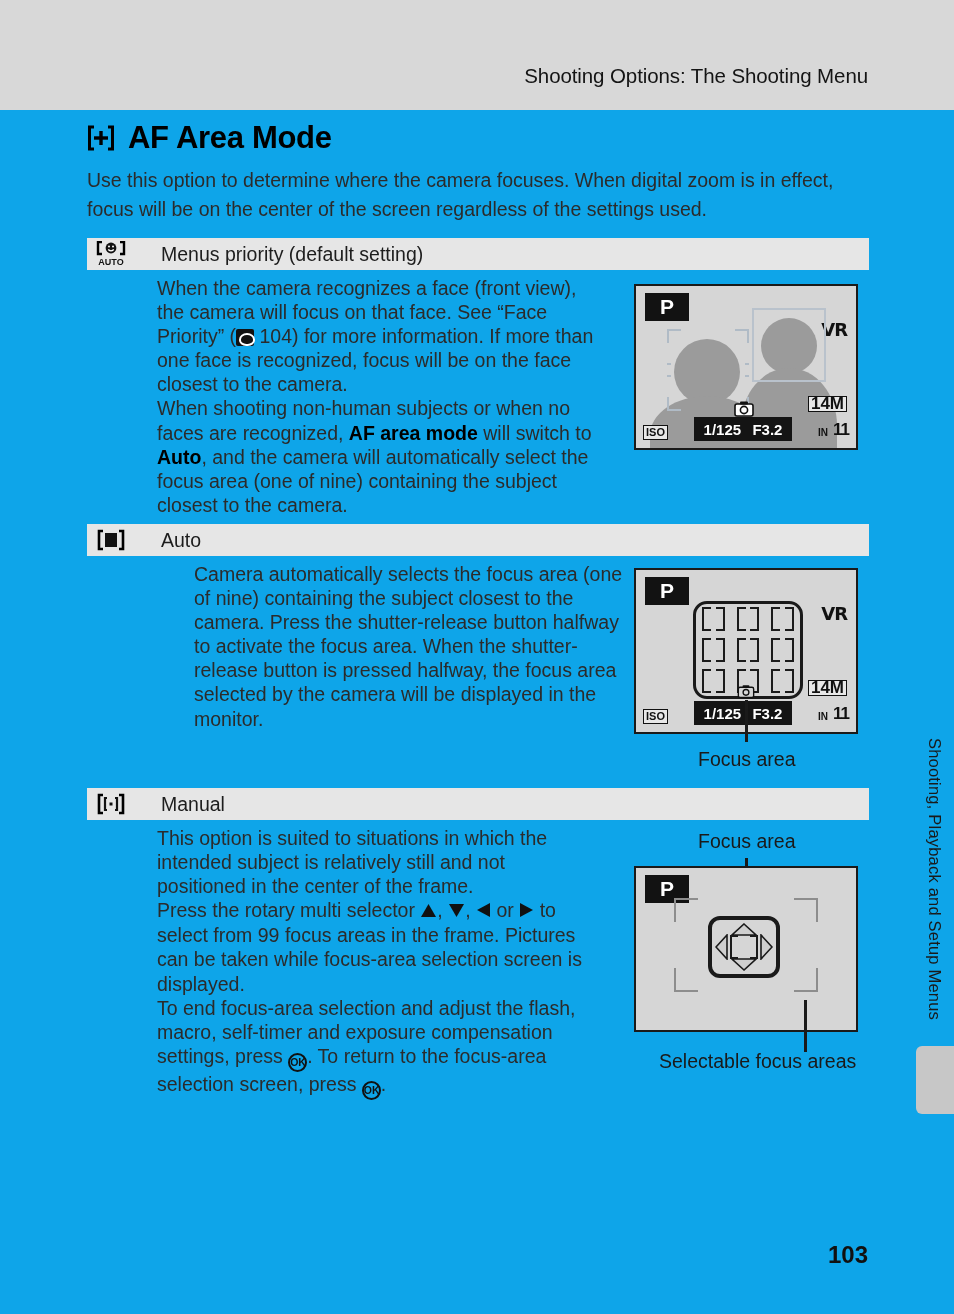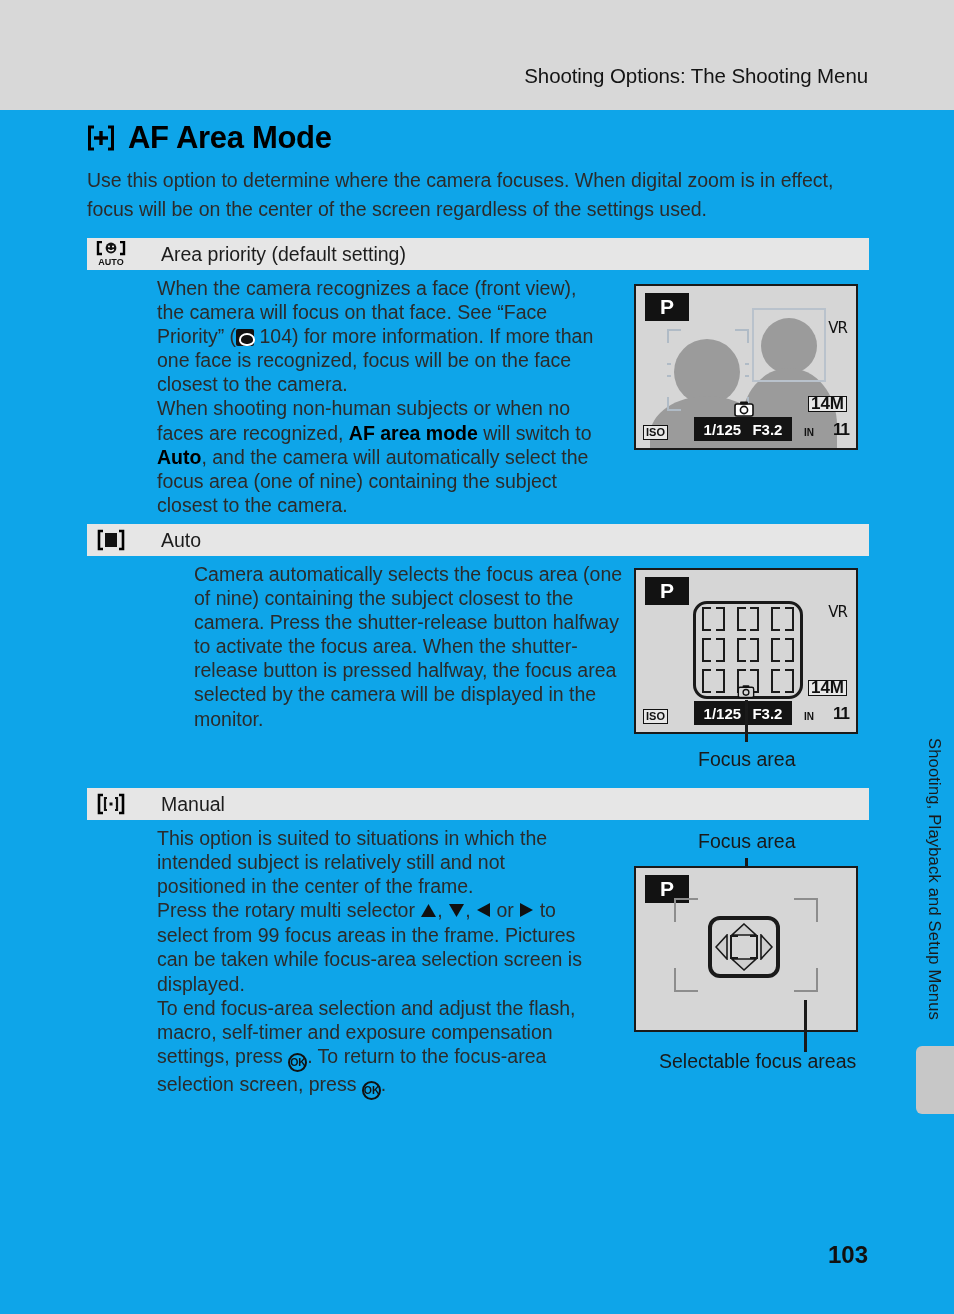--- a/index.html
+++ b/index.html
@@ -104,21 +104,21 @@
     background: #121212;
     color: #fff;
     font-size: 21px;
     font-weight: bold;
     display: flex; align-items: center; justify-content: center;
     letter-spacing: 0;
   }
   .lcd .vr {
     position: absolute;
     right: 9px; top: 33px;
-    font-size: 15px; font-weight: normal;
+    font-size: 18px; font-weight: bold;
     color: #111;
     font-family: "DejaVu Sans", sans-serif;
     letter-spacing: -1px;
   }
   .lcd .infobar {
     position: absolute;
     left: 58px; bottom: 7px;
     width: 98px; height: 24px;
     background: #141414;
     color: #fff;
@@ -149,21 +149,21 @@
   }
   .lcd .remaining {
     position: absolute;
     right: 7px; bottom: 8px;
     font-size: 17px; font-weight: bold;
     color: #111;
     letter-spacing: -1px;
   }
   .lcd .inmem {
     position: absolute;
-    right: 42px; bottom: 10px;
+    right: 28px; bottom: 10px;
     font-size: 10px; font-weight: bold;
     color: #111;
   }
 
   
   .person { position: absolute; }
   .person .head {
     position: absolute; border-radius: 50%;
     background: #9b9b9b;
   }
@@ -349,21 +349,21 @@
       <svg width="30" height="26" viewBox="0 0 30 26">
         <path d="M6 1 H2 V13 H6" stroke="#000" stroke-width="2.4" fill="none"></path>
         <path d="M24 1 H28 V13 H24" stroke="#000" stroke-width="2.4" fill="none"></path>
         <circle cx="15" cy="7" r="5.4" fill="#111"></circle>
         <circle cx="13" cy="5.4" r="1" fill="#fff"></circle>
         <circle cx="17" cy="5.4" r="1" fill="#fff"></circle>
         <path d="M12.2 8.6 Q15 11.2 17.8 8.6" stroke="#fff" stroke-width="1.3" fill="none"></path>
         <text x="15" y="24" font-size="9" font-family="Liberation Sans, sans-serif" font-weight="bold" fill="#111" text-anchor="middle">AUTO</text>
       </svg>
     </span>
-    <span class="ohlabel">Area priority (default setting)</span>
+    <span class="ohlabel">Menus priority (default setting)</span>
   </div>
 
   <div class="opt-body" style="top:276px; width:440px;">
     When the camera recognizes a face (front view), the camera will focus on that face. See “Face Priority” (<span class="ref-glyph"></span> 104) for more information. If more than one face is recognized, focus will be on the face closest to the camera.<br>
     When shooting non-human subjects or when no faces are recognized, <b>AF area mode</b> will switch to <b>Auto</b>, and the camera will automatically select the focus area (one of nine) containing the subject closest to the camera.
   </div>
 
   <div class="lcd" style="left:634px; top:284px;">
     <div class="pbadge">P</div>
     <div class="vr">VR</div>

